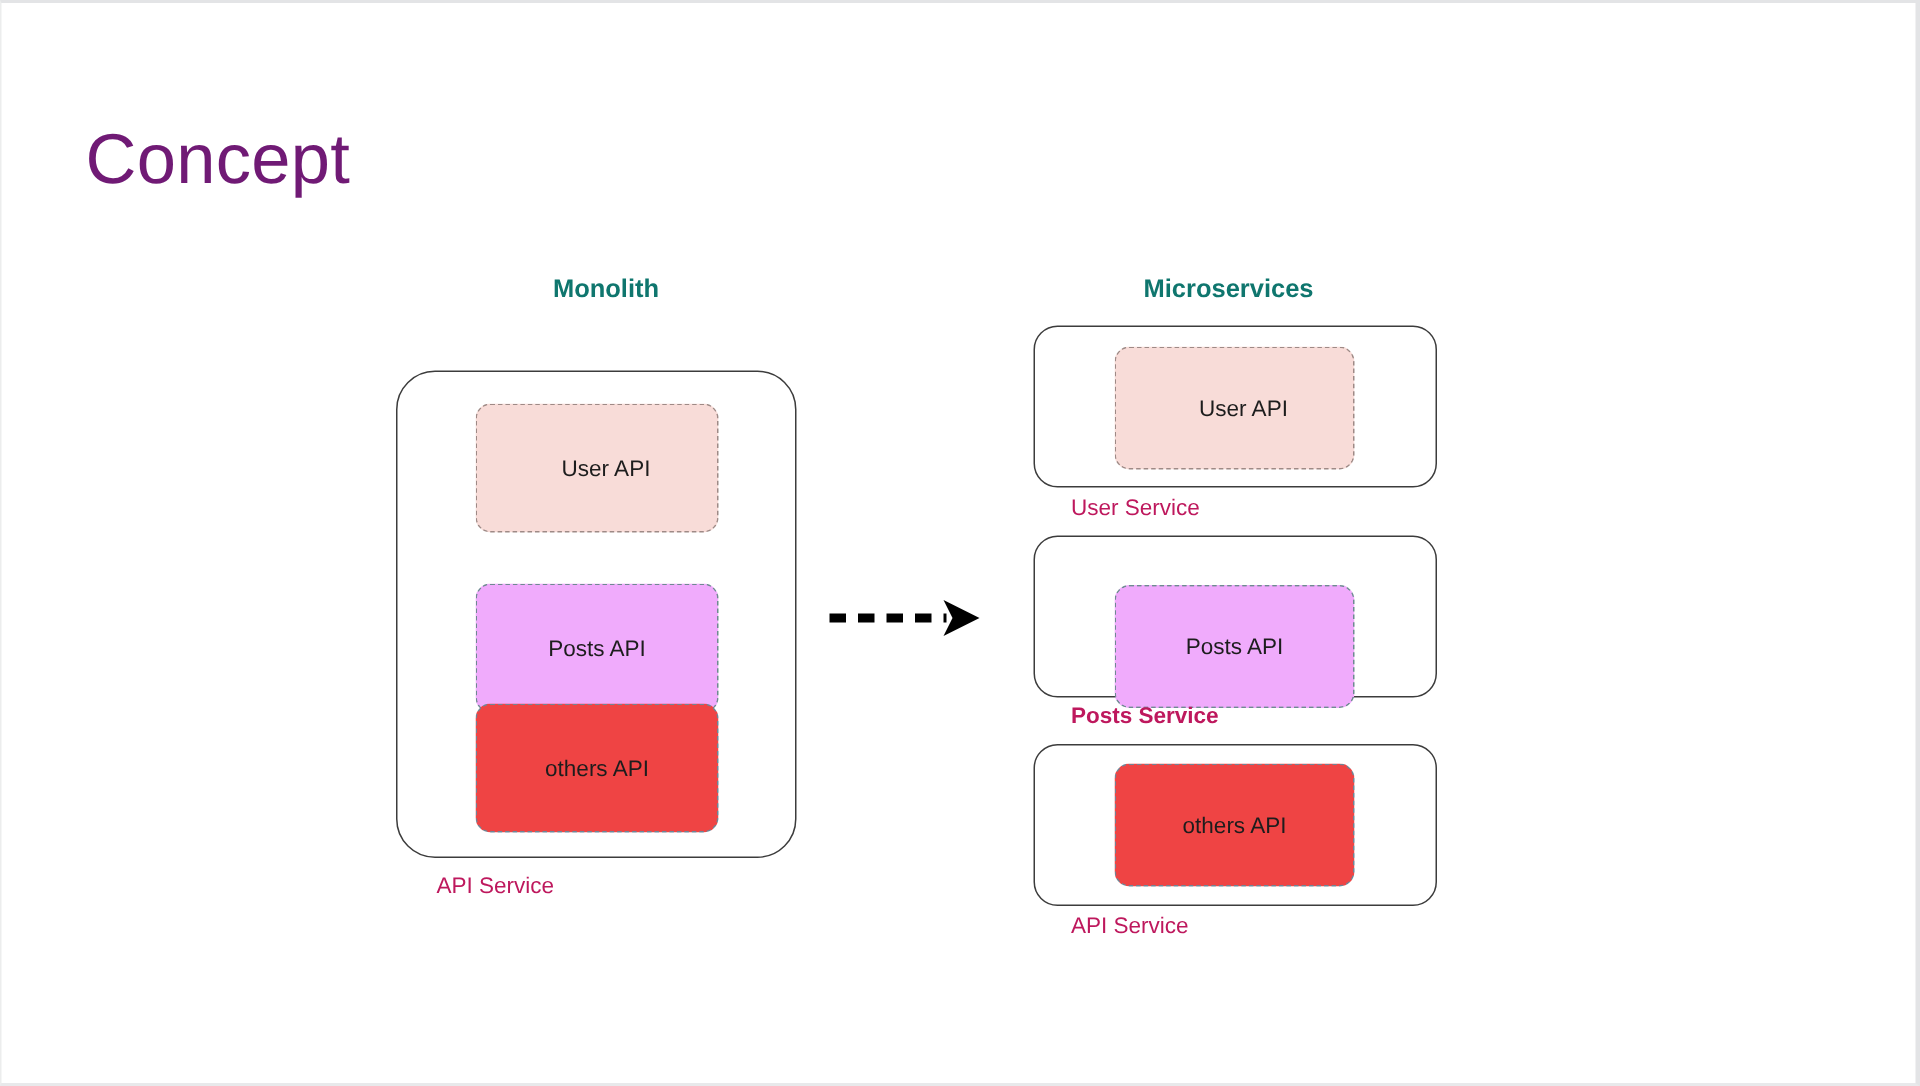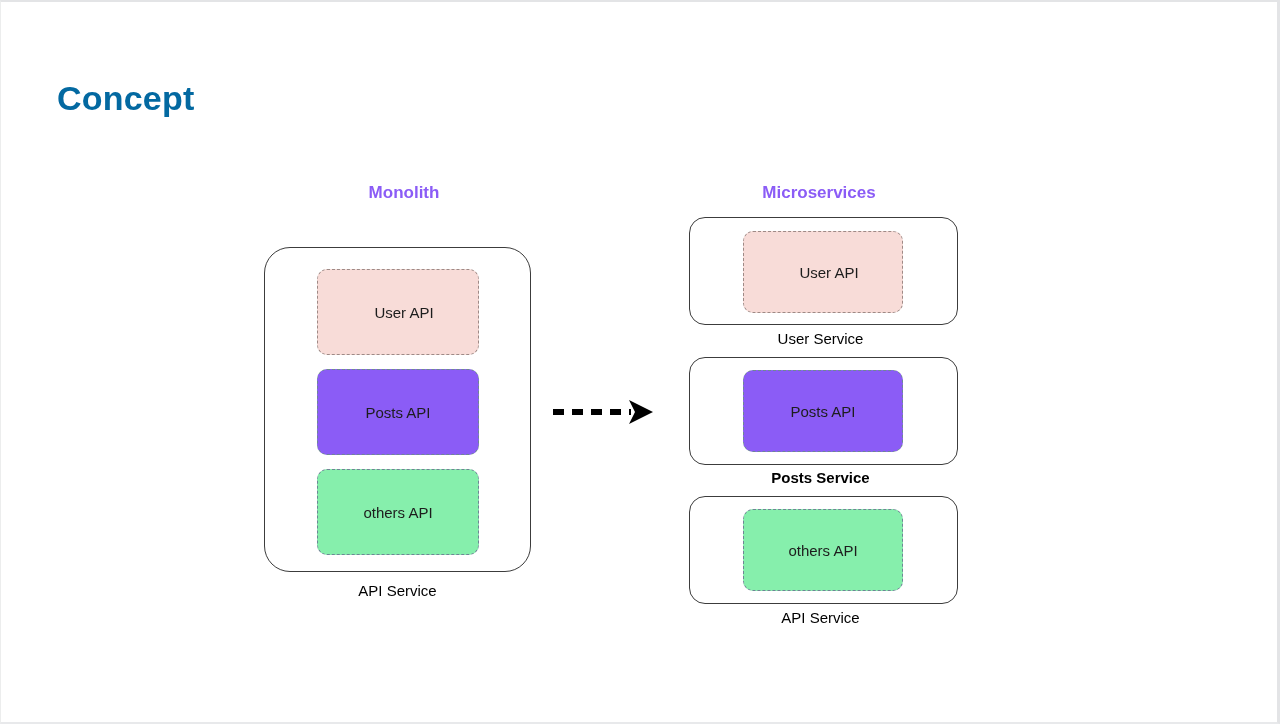--- a/index.html
+++ b/index.html
@@ -25,34 +25,34 @@
     border-bottom: 2px solid #e8e9eb;
     border-left: 1px solid #eceded;
     border-right: 3px solid #e3e4e6;
   }
 
   
   #page-title {
     position: absolute;
     left: 56px;
     top: 78px;
-    font-size: 34px;
-    font-weight: 700;
-    color: #0369a1;
+    font-size: 47px;
+    font-weight: 400;
+    color: #701a75;
     letter-spacing: 0.2px;
     line-height: 1.1;
     white-space: nowrap;
   }
 
   
   .col-heading {
     position: absolute;
     font-size: 17px;
     font-weight: bold;
-    color: #8b5cf6;
+    color: #0f766e;
     text-align: center;
     white-space: nowrap;
   }
   #monolith-heading   { left: 297px; top: 181px; width: 212px; }
   #microservices-heading { left: 712px; top: 181px; width: 212px; text-align: center; }
 
   
   .container-box {
     position: absolute;
     background: #ffffff;
@@ -87,44 +87,44 @@
     font-size: 15px;
     color: #1d1d1d;
     text-align: center;
   }
   .api-box.user {
     background: #f8dcd8;
     border-color: #9e8a86;
     padding-left: 12px;
   }
   .api-box.posts {
-    background: #8b5cf6;
+    background: #f0abfc;
     border-color: #6e8a91;
+    margin-top: 20px;
   }
   .api-box.others {
-    background: #86efac;
+    background: #ef4444;
     border-color: #6f8596;
   }
 
   
   #mono-user-api   { left: 316px; top: 267px; width: 162px; height: 86px; }
   #mono-posts-api  { left: 316px; top: 367px; width: 162px; height: 86px; }
   #mono-others-api { left: 316px; top: 467px; width: 162px; height: 86px; }
 
   
   #ms-user-api   { left: 742px; top: 229px; width: 160px; height: 82px; }
   #ms-posts-api  { left: 742px; top: 368px; width: 160px; height: 82px; }
   #ms-others-api { left: 742px; top: 507px; width: 160px; height: 82px; }
 
   
   .caption {
     position: absolute;
     font-size: 15px;
-    color: #000000;
-    text-align: center;
+    color: #be185d;
     white-space: nowrap;
   }
   #monolith-caption       { left: 290px; top: 580px; width: 213px; }
   #user-service-caption   { left: 713px; top: 328px; width: 213px; }
   #posts-service-caption  { left: 713px; top: 467px; width: 213px; font-weight: bold; }
   #api-service-caption    { left: 713px; top: 607px; width: 213px; }
 
   
   #transition-arrow {
     position: absolute;

